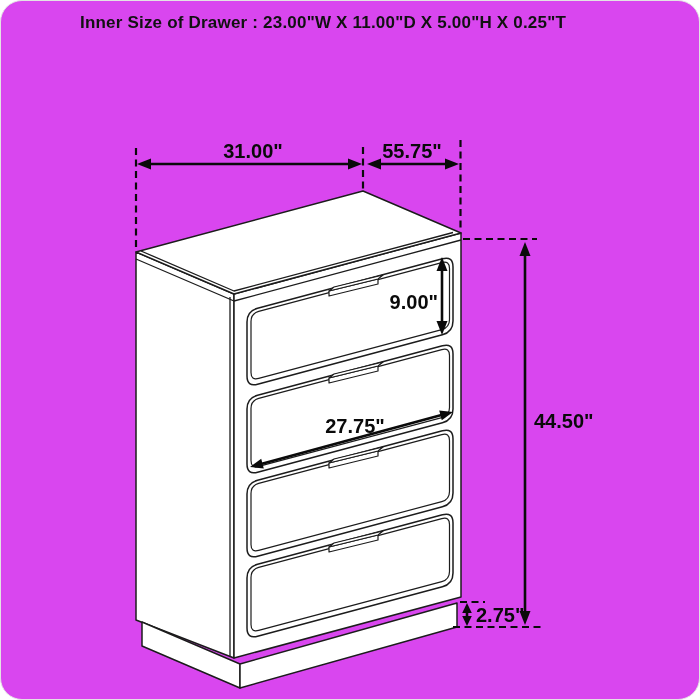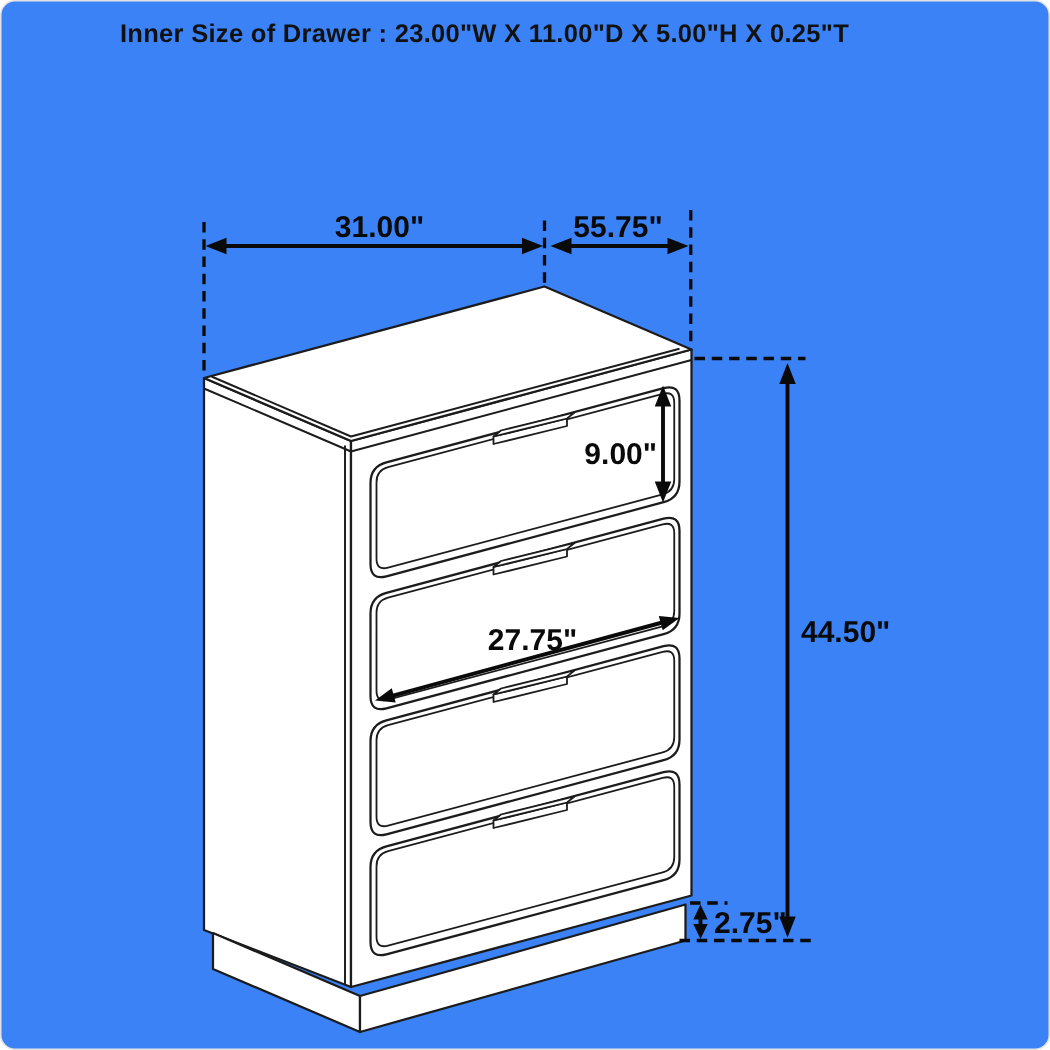--- a/index.html
+++ b/index.html
@@ -1,22 +1,22 @@
 <!DOCTYPE html>
 <html><head>
 <meta charset="utf-8">
 <style>
   html, body { margin: 0; padding: 0; background: #ffffff; }
   #page {
     position: relative;
     width: 700px;
     height: 700px;
-    background: #3b82f6;
+    background: #d946ef;
     border: 1px solid #e3e3e3;
-    border-radius: 10px;
+    border-radius: 22px;
     box-sizing: border-box;
     overflow: hidden;
     font-family: "Liberation Sans", "DejaVu Sans", sans-serif;
   }
   #diagram-title {
     position: absolute;
     top: 12px;
     left: 0;
     width: 644px;
     text-align: center;

